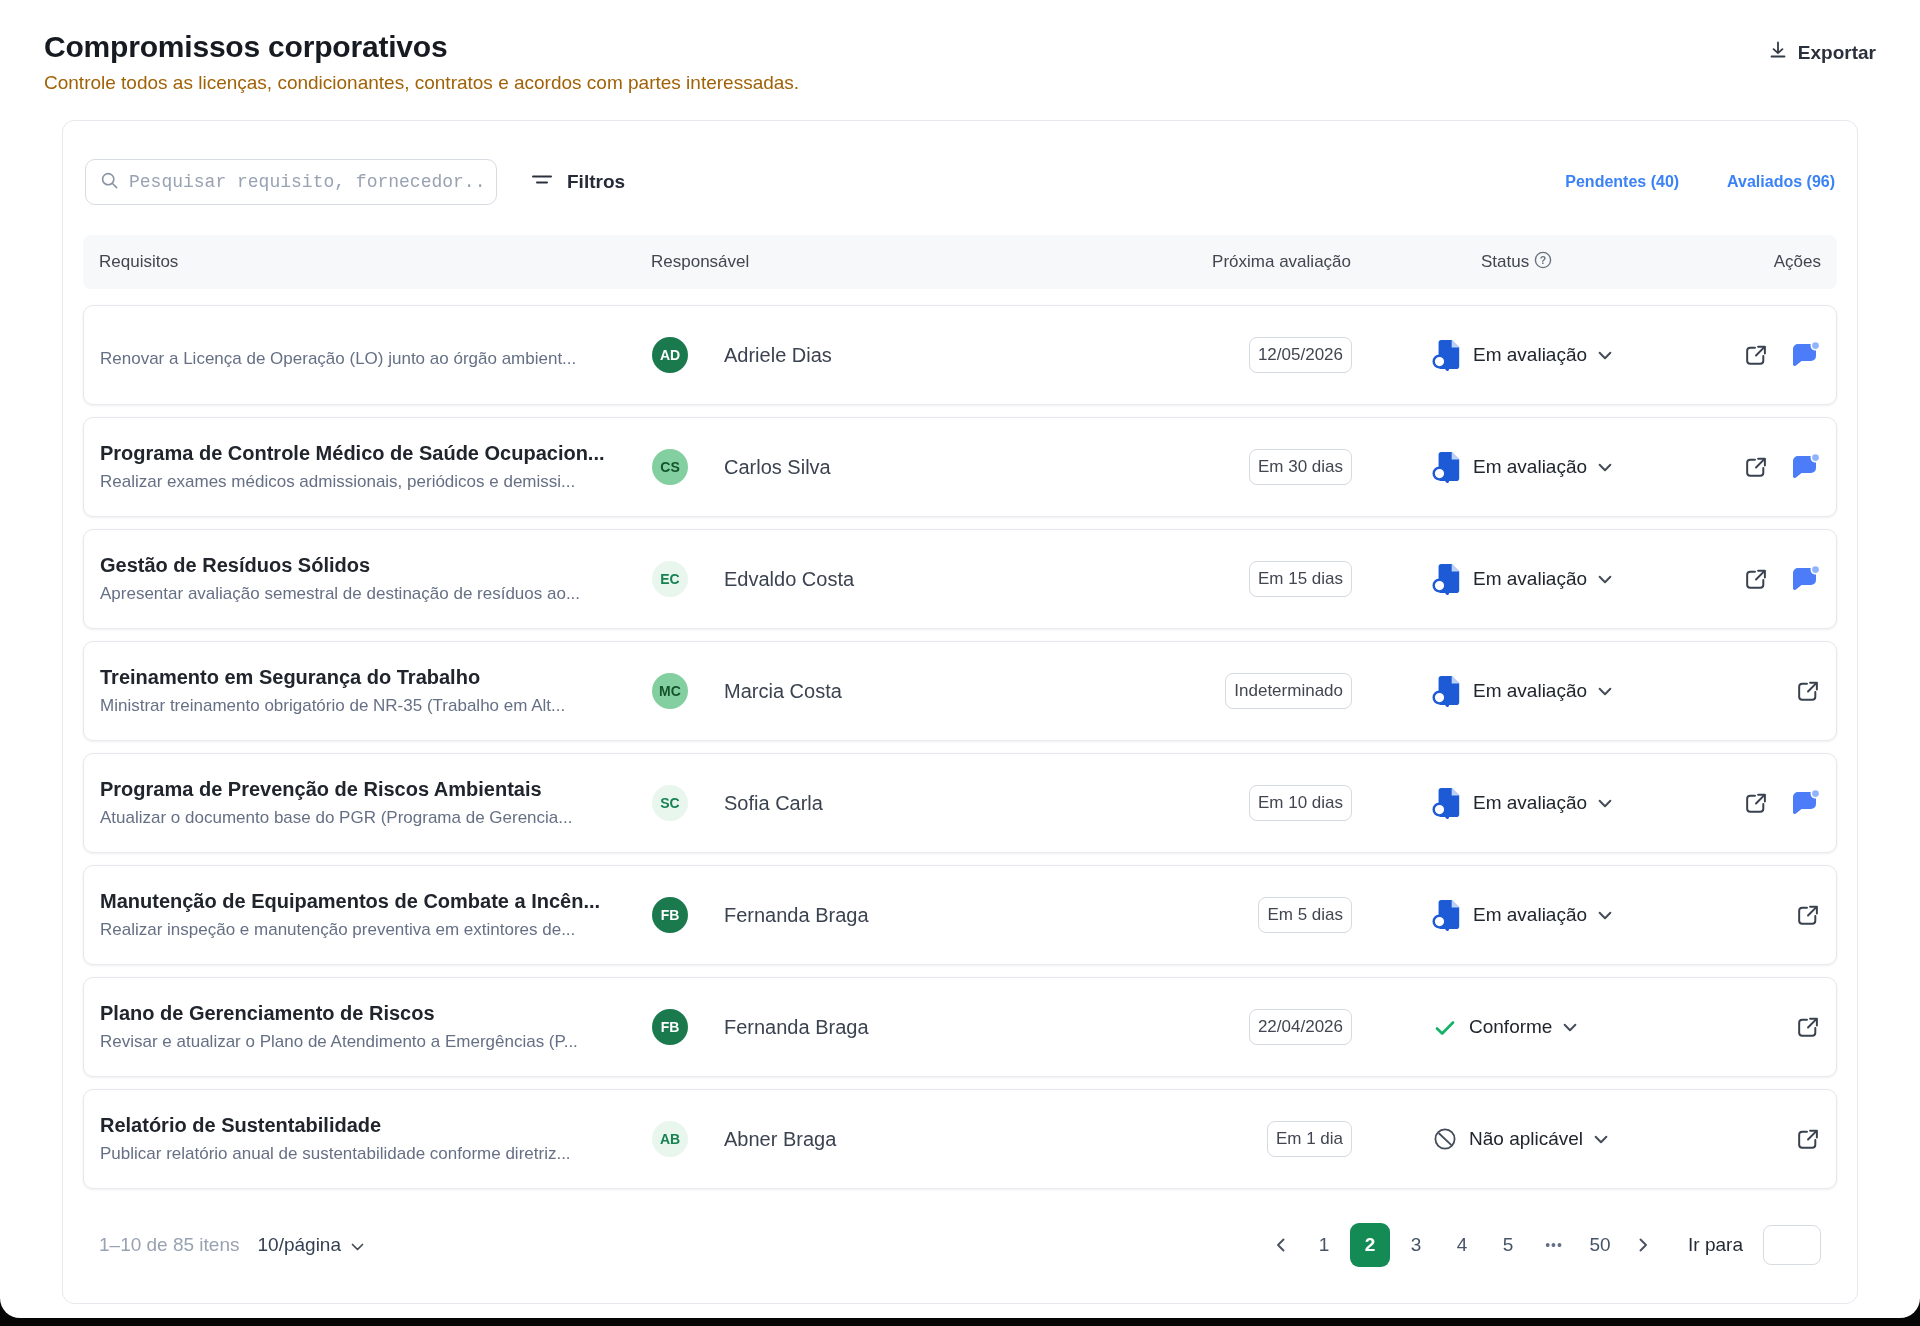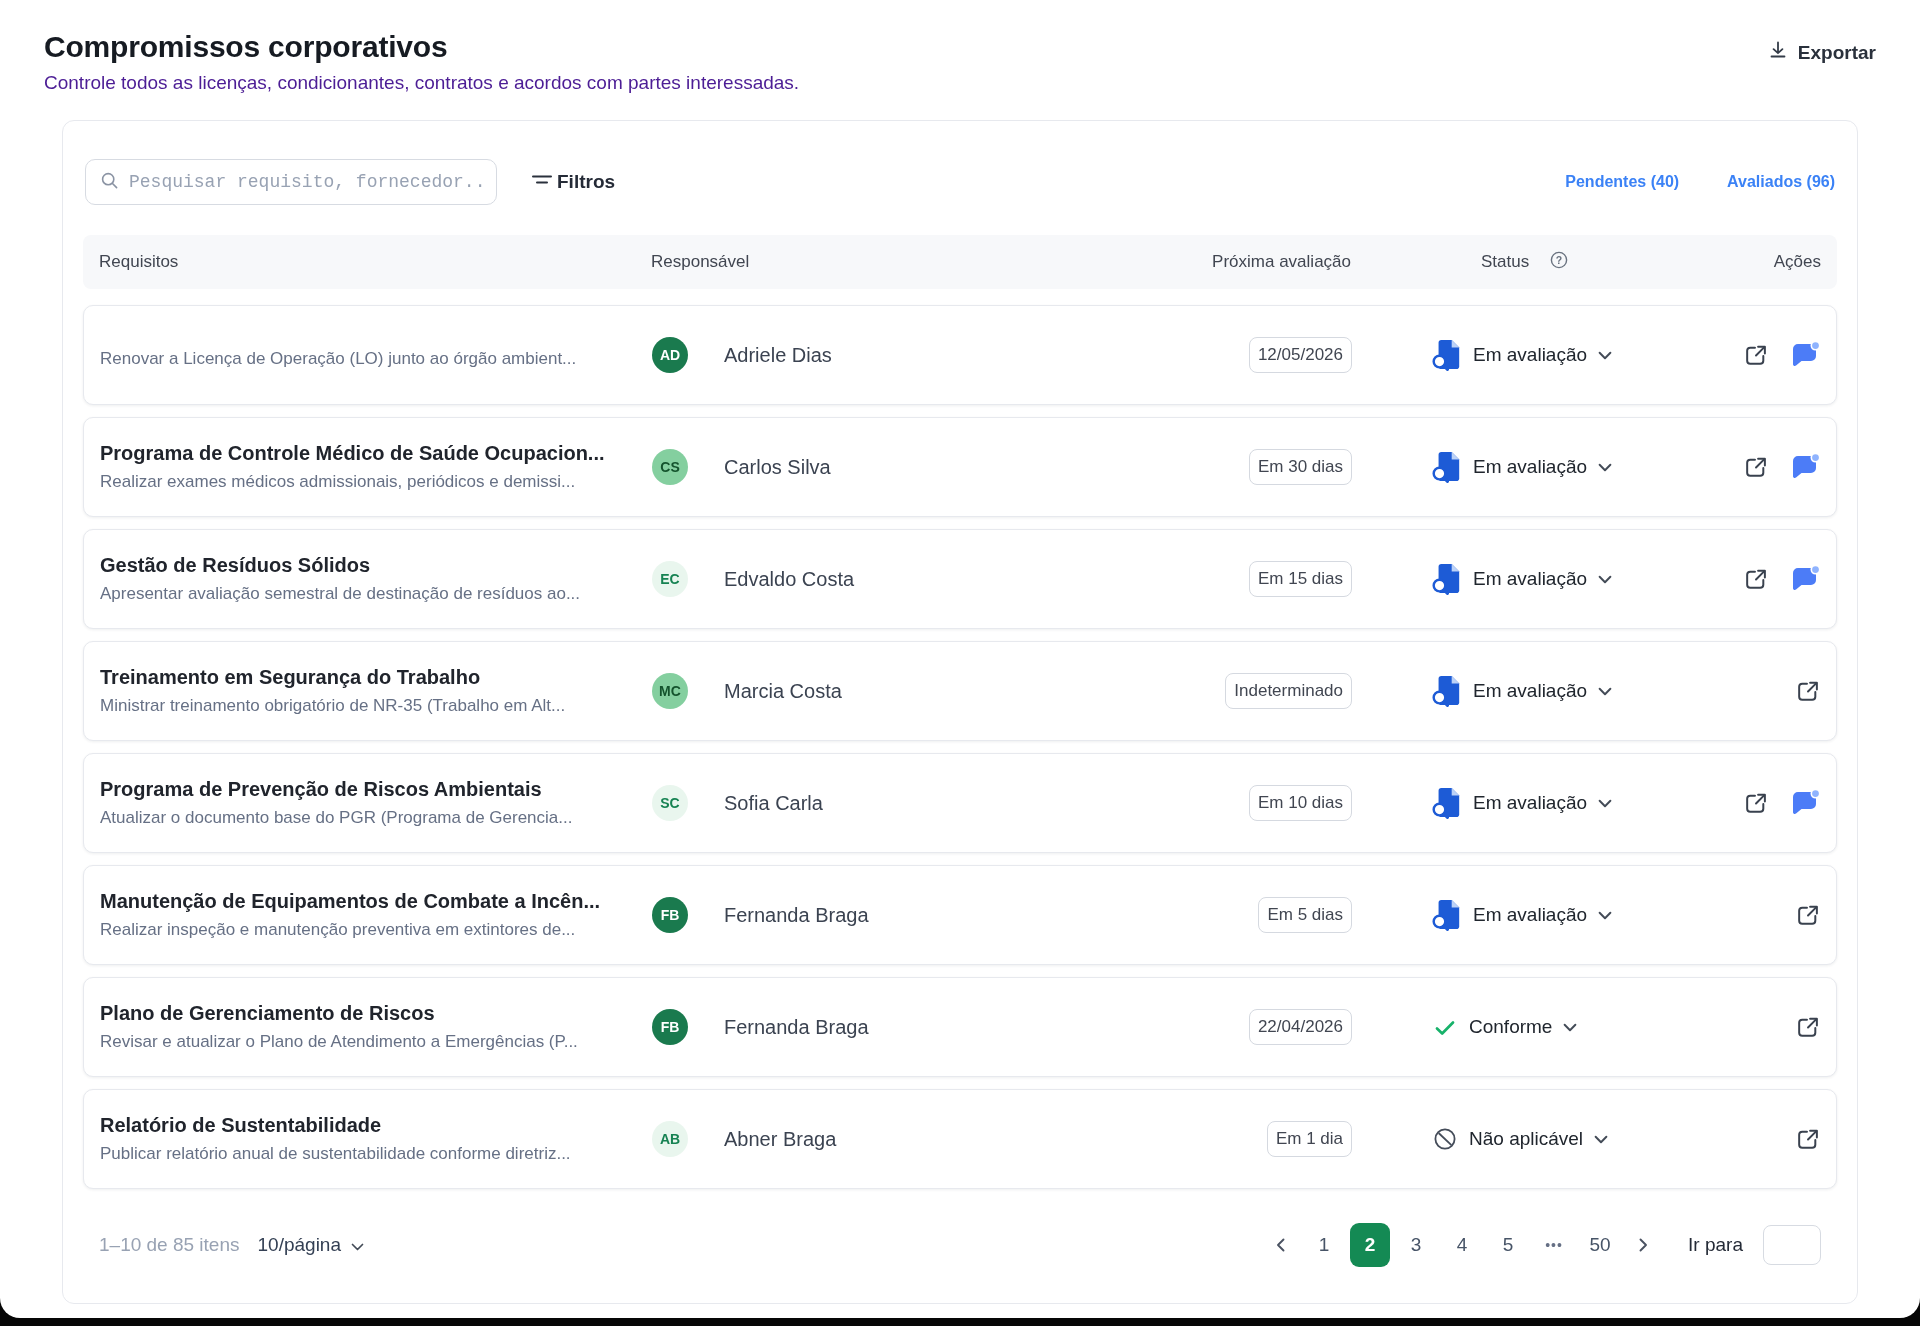--- a/index.html
+++ b/index.html
@@ -2,43 +2,43 @@
 <html><head>
 <meta charset="utf-8">
 <style>
   * { margin:0; padding:0; box-sizing:border-box; }
   html,body { width:1920px; height:1326px; background:#060606; font-family:"Liberation Sans","DejaVu Sans",sans-serif; }
   .screen { width:1920px; height:1318px; background:#ffffff; border-radius:0 0 20px 20px; overflow:hidden; }
 
   
   .page-header { display:flex; justify-content:space-between; align-items:flex-start; padding:30px 44px 0 44px; }
   .page-title { font-size:30px; font-weight:700; color:#161b22; letter-spacing:-.2px; }
-  .page-subtitle { margin-top:8px; font-size:19px; color:#4c1d95; }
+  .page-subtitle { margin-top:8px; font-size:19px; color:#a16207; }
   .export-btn { display:flex; align-items:center; gap:10px; background:none; border:none; cursor:pointer;
     font-size:19px; font-weight:600; color:#2a313c; font-family:inherit; margin-top:10px; }
 
   
   .card { margin:26px 62px 0 62px; border:1px solid #e7e9ee; border-radius:12px; padding:24px 20px 36px 20px; }
 
   .toolbar { display:flex; align-items:center; margin:14px 2px 30px 2px; }
   .search-box { display:flex; align-items:center; gap:10px; width:412px; height:46px; border:1.5px solid #d7dbe2;
     border-radius:10px; padding:0 14px; }
   .search-box input { border:none; outline:none; flex:1; font-size:18px; color:#333; font-family:Liberation Mono, monospace; }
   .search-box input::placeholder { color:#98a2b3; }
-  .filters-btn { display:flex; align-items:center; gap:4px; background:none; border:none; cursor:pointer;
+  .filters-btn { display:flex; align-items:center; gap:14px; background:none; border:none; cursor:pointer;
     margin-left:34px; font-size:19px; font-weight:600; color:#252b37; font-family:inherit; }
   .toolbar-tabs { margin-left:auto; display:flex; gap:48px; }
   .tab { background:none; border:none; cursor:pointer; font-size:16px; font-weight:600; color:#3b82f6; font-family:inherit; }
 
   
   .grid-cols { display:grid; grid-template-columns:552px 360px 340px 330px 1fr; align-items:center; }
   .thead { background:#f7f8fa; border-radius:8px; height:54px; padding:0 16px; margin-bottom:16px;
     font-size:17px; font-weight:500; color:#414651; }
   .thead .col-due { text-align:right; }
-  .thead .col-status { display:flex; align-items:center; gap:20px; padding-left:130px; }
+  .thead .col-status { display:flex; align-items:center; gap:4px; padding-left:130px; }
   .thead .col-actions { text-align:right; }
 
   .rows { display:flex; flex-direction:column; gap:12px; }
   .row { background:#fff; border:1px solid #e7e9ee; border-radius:10px; box-shadow:0 1px 3px rgba(16,24,40,.07);
     height:100px; padding:0 16px; }
   .row-title { font-size:20px; font-weight:700; color:#20242c; white-space:nowrap; overflow:hidden; }
   .row-desc { margin-top:7px; font-size:17px; color:#667085; white-space:nowrap; overflow:hidden; }
 
   .cell-resp { display:flex; align-items:center; gap:36px; }
   .avatar { width:36px; height:36px; border-radius:50%; display:flex; align-items:center; justify-content:center;

